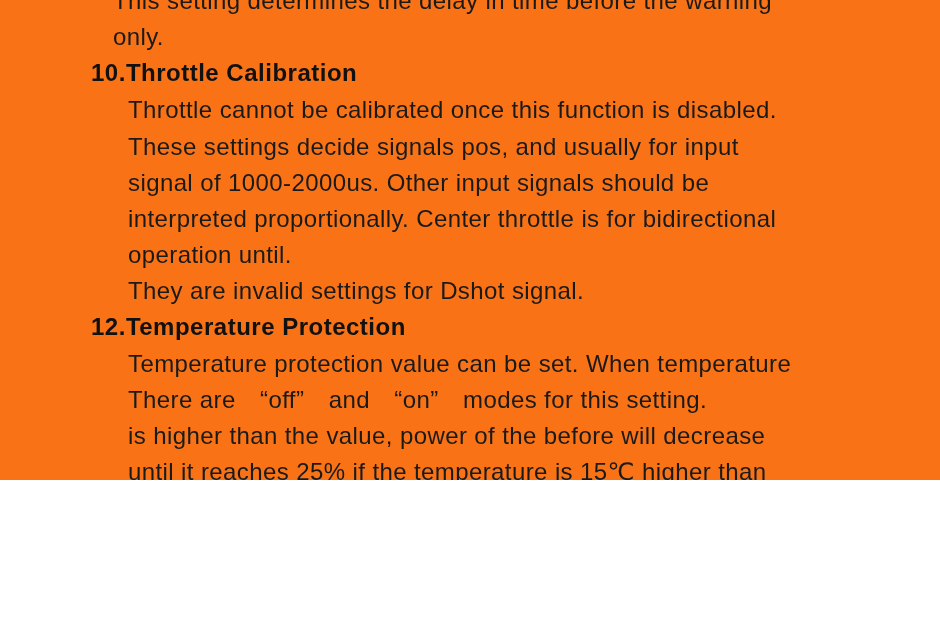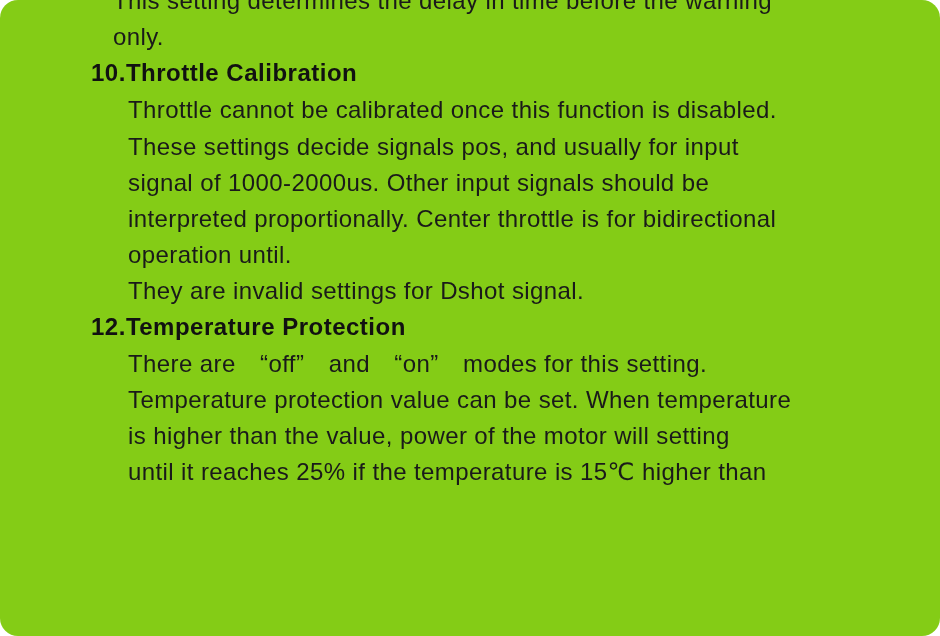--- a/index.html
+++ b/index.html
@@ -3,26 +3,25 @@
 <meta charset="utf-8">
 <style>
   html, body {
     margin: 0;
     padding: 0;
     background: #ffffff;
   }
   .page {
     position: relative;
     width: 940px;
-    height: 636px;
-    background: #84cc16;
+    height: 480px;
+    background: #f97316;
     overflow: hidden;
     font-family: "Liberation Sans", "DejaVu Sans", sans-serif;
     color: #1a1a1a;
-    border-radius: 18px;
   }
   .content {
     position: absolute;
     top: -17px;
     left: 0;
     right: 0;
   }
   .line {
     font-size: 24px;
     line-height: 36px;
@@ -73,21 +72,21 @@
         <div class="line">operation until.</div>
         <div class="line">They are invalid settings for Dshot signal.</div>
       </div>
     </div>
 
     <div class="section">
       <div class="line section-heading">
         <span>12.</span><span>Temperature Protection</span>
       </div>
       <div class="section-body">
+        <div class="line">Temperature protection value can be set. When temperature</div>
         <div class="line">There are “off” and “on” modes for this setting.</div>
-        <div class="line">Temperature protection value can be set. When temperature</div>
-        <div class="line">is higher than the value, power of the motor will setting</div>
+        <div class="line">is higher than the value, power of the before will decrease</div>
         <div class="line">until it reaches 25% if the temperature is 15℃ higher than</div>
       </div>
     </div>
 
   </div>
 </div>
 
 </body></html>

